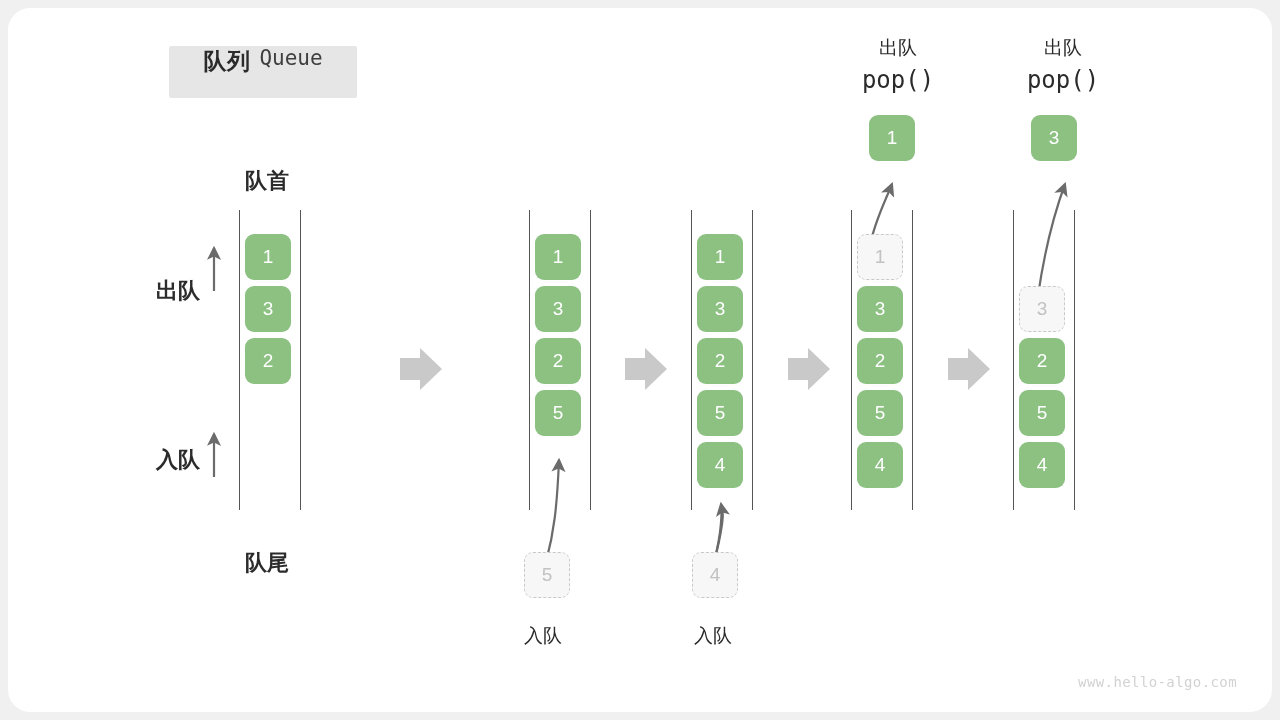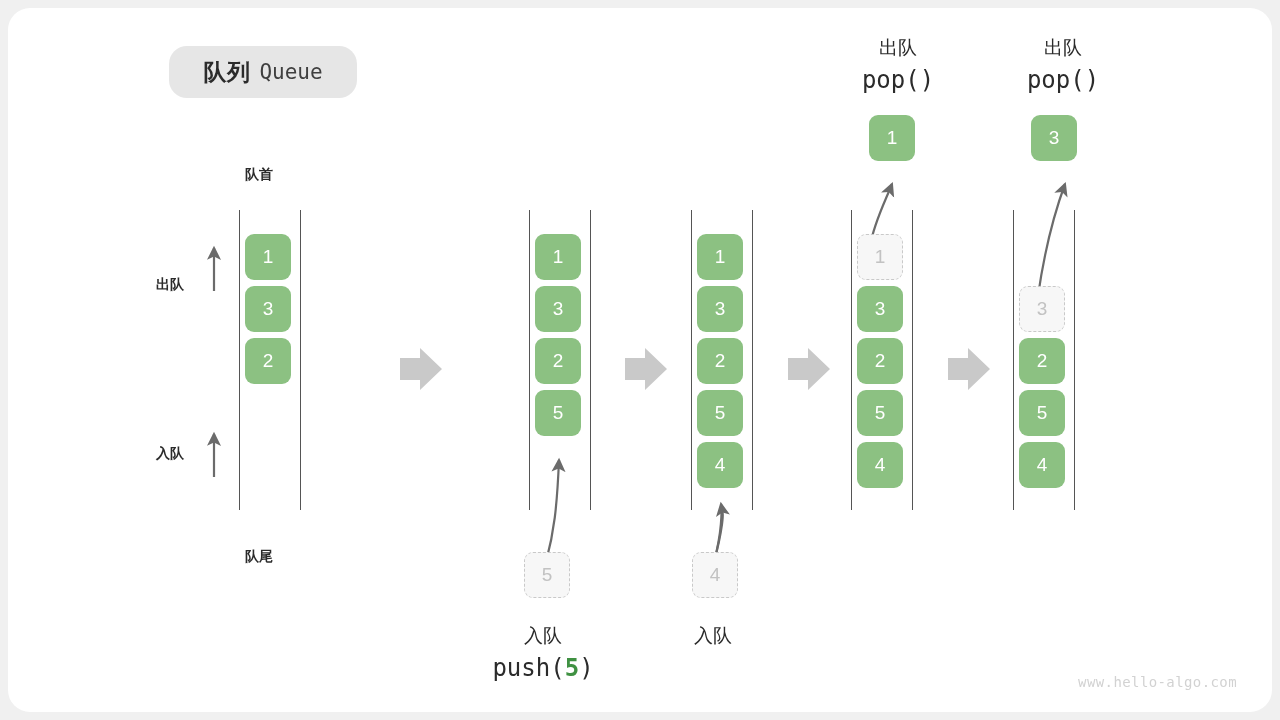--- a/index.html
+++ b/index.html
@@ -13,35 +13,35 @@
     position:absolute;left:8px;top:8px;
     width:1264px;height:704px;
     background:#ffffff;border-radius:22px;
   }
   .stage{position:absolute;left:0;top:0;width:1264px;height:704px;}
 
   
   #title-chip{
     position:absolute;left:161px;top:38px;
     width:188px;height:52px;
-    background:#e6e6e6;border-radius:18px;
-    display:flex;align-items:center;justify-content:center;
+    background:#e6e6e6;border-radius:2px;
+    display:flex;align-items:flex-start;justify-content:center;
   }
   #title-chip .cn{
     font-size:23px;font-weight:bold;color:#2b2b2b;letter-spacing:.5px;
   }
   #title-chip .en{
     font-family:"DejaVu Sans Mono","Liberation Mono",monospace;
     font-size:21px;color:#3f3f3f;margin-left:9px;
   }
 
   
   .cap{
     position:absolute;
-    font-size:14px;font-weight:bold;color:#2b2b2b;
+    font-size:22px;font-weight:bold;color:#2b2b2b;
     white-space:nowrap;
   }
   .oplabel{
     position:absolute;text-align:center;white-space:nowrap;
     line-height:1.55;
   }
   .oplabel .cn{
     display:block;font-size:19px;color:#2b2b2b;
   }
   .oplabel .code{
@@ -152,21 +152,20 @@
     <div>
       <div class="rail" style="left:521px;top:202px;height:300px;"></div>
       <div class="rail" style="left:582px;top:202px;height:300px;"></div>
       <div class="cell filled" style="left:527px;top:226px;">1</div>
       <div class="cell filled" style="left:527px;top:278px;">3</div>
       <div class="cell filled" style="left:527px;top:330px;">2</div>
       <div class="cell filled" style="left:527px;top:382px;">5</div>
       <div class="cell ghost" style="left:516px;top:544px;">5</div>
       <div class="oplabel" style="left:440px;top:613px;width:190px;">
         <span class="cn">入队</span>
-        <span class="code"><span>push(</span><span class="arg">5</span><span>)</span></span>
       </div>
     </div>
 
     <div>
       <div class="rail" style="left:683px;top:202px;height:300px;"></div>
       <div class="rail" style="left:744px;top:202px;height:300px;"></div>
       <div class="cell filled" style="left:689px;top:226px;">1</div>
       <div class="cell filled" style="left:689px;top:278px;">3</div>
       <div class="cell filled" style="left:689px;top:330px;">2</div>
       <div class="cell filled" style="left:689px;top:382px;">5</div>

